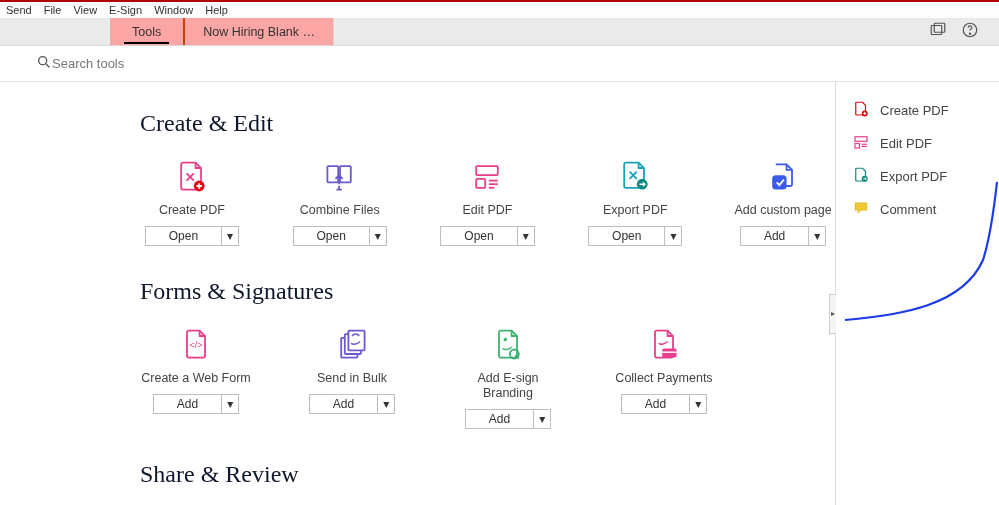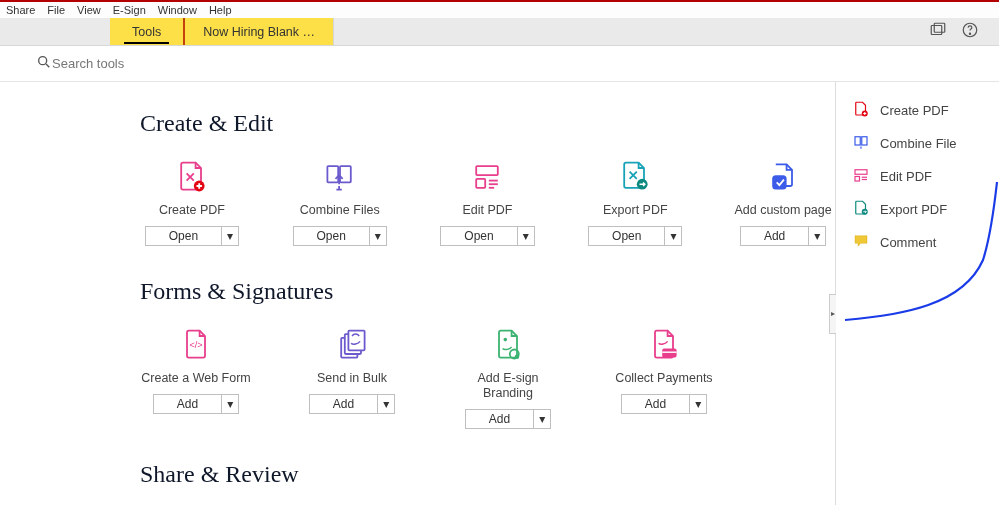--- a/index.html
+++ b/index.html
@@ -4,21 +4,21 @@
 <style>
   * { box-sizing: border-box; margin: 0; padding: 0; font-family: "Segoe UI", Arial, sans-serif; }
   body { width: 999px; height: 505px; overflow: hidden; background: #fff; position: relative; }
 
   
   .menubar { height: 18px; display: flex; align-items: center; padding-left: 6px; gap: 12px; font-size: 11px; color: #333; border-top: 2px solid #b30000; background: #fdfdfd;}
   .menubar span { cursor: default; }
 
   
   .tabstrip { height: 28px; background: #eaeaea; display: flex; align-items: stretch; position: relative; border-bottom: 1px solid #d8d8d8;}
-  .tabstrip .tab { display:flex; align-items:center; justify-content:center; padding: 0 22px; font-size: 12.5px; color:#333; cursor:pointer; background:#fde047; position:relative;}
+  .tabstrip .tab { display:flex; align-items:center; justify-content:center; padding: 0 22px; font-size: 12.5px; color:#333; cursor:pointer; background:#fca5a5; position:relative;}
   .tabstrip .tab.tools-tab { margin-left: 110px; font-weight:500;}
   .tabstrip .tab.tools-tab::after { content:""; position:absolute; left:14px; right:14px; bottom:1px; height:2px; background:#000;}
   .tabstrip .tab.doc-tab { border-left:2px solid #c2410c; border-right:1px solid #d5d5d5; padding: 0 18px;}
   .tabstrip-right { margin-left:auto; display:flex; align-items:center; gap:14px; padding-right:20px;}
   .tabstrip-right svg { width:18px; height:18px; }
 
   
   .searchrow { height:36px; display:flex; align-items:center; padding-left:36px; border-bottom:1px solid #e5e5e5;}
   .searchrow svg { width:16px; height:16px; color:#555;}
   .search-input { border:none; outline:none; font-size:13px; width:300px; color:#333;}
@@ -43,21 +43,21 @@
   .rr-item svg { width:18px; height:18px; flex-shrink:0;}
   .divider-handle { position:absolute; left:-7px; top:50%; width:7px; height:40px; background:#f5f5f5; border:1px solid #ccc; border-right:none; display:flex; align-items:center; justify-content:center; font-size:8px; color:#555; cursor:pointer;}
 
   
   .scribble { position:absolute; right:0; top:180px; width:156px; height:160px; pointer-events:none;}
 </style>
 </head>
 <body>
 
 <div class="menubar">
-  <span>Share</span>
+  <span>Send</span>
   <span>File</span>
   <span>View</span>
   <span>E-Sign</span>
   <span>Window</span>
   <span>Help</span>
 </div>
 
 <div class="tabstrip">
   <div class="tab tools-tab">Tools</div>
   <div class="tab doc-tab">Now Hiring Blank …</div>
@@ -259,28 +259,20 @@
     <div class="rr-item">
       <span><svg viewBox="0 0 24 24">
             <path d="M6 3h8l4 4v12a1 1 0 0 1-1 1H6a1 1 0 0 1-1-1V4a1 1 0 0 1 1-1z" fill="none" stroke="#e30613" stroke-width="1.6"></path>
             <circle cx="17" cy="18" r="4" fill="#e30613"></circle>
             <path d="M17 16v4M15 18h4" stroke="#fff" stroke-width="1.4"></path>
           </svg></span>
       <span>Create PDF</span>
     </div>
     <div class="rr-item">
       <span><svg viewBox="0 0 24 24">
-            <rect x="4" y="5" width="7" height="11" fill="none" stroke="#3b5be8" stroke-width="1.6"></rect>
-            <rect x="13" y="5" width="7" height="11" fill="none" stroke="#3b5be8" stroke-width="1.6"></rect>
-            <path d="M12 18v3" stroke="#3b5be8" stroke-width="1.6"></path>
-          </svg></span>
-      <span>Combine File</span>
-    </div>
-    <div class="rr-item">
-      <span><svg viewBox="0 0 24 24">
             <rect x="4" y="5" width="16" height="6" fill="none" stroke="#e83e8c" stroke-width="1.6"></rect>
             <rect x="4" y="14" width="6" height="6" fill="none" stroke="#e83e8c" stroke-width="1.6"></rect>
             <line x1="13" y1="15" x2="20" y2="15" stroke="#e83e8c" stroke-width="1.6"></line>
             <line x1="13" y1="18" x2="20" y2="18" stroke="#e83e8c" stroke-width="1.6"></line>
           </svg></span>
       <span>Edit PDF</span>
     </div>
     <div class="rr-item">
       <span><svg viewBox="0 0 24 24">
             <path d="M6 3h8l4 4v12a1 1 0 0 1-1 1H6a1 1 0 0 1-1-1V4a1 1 0 0 1 1-1z" fill="none" stroke="#0d8a7f" stroke-width="1.6"></path>

